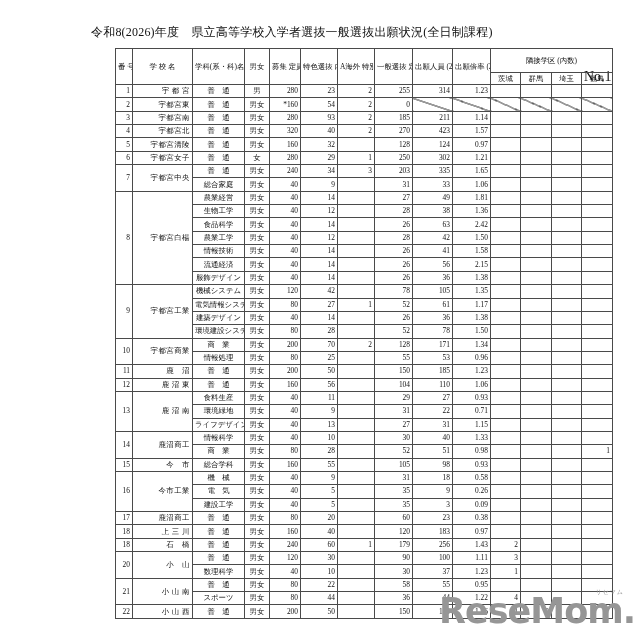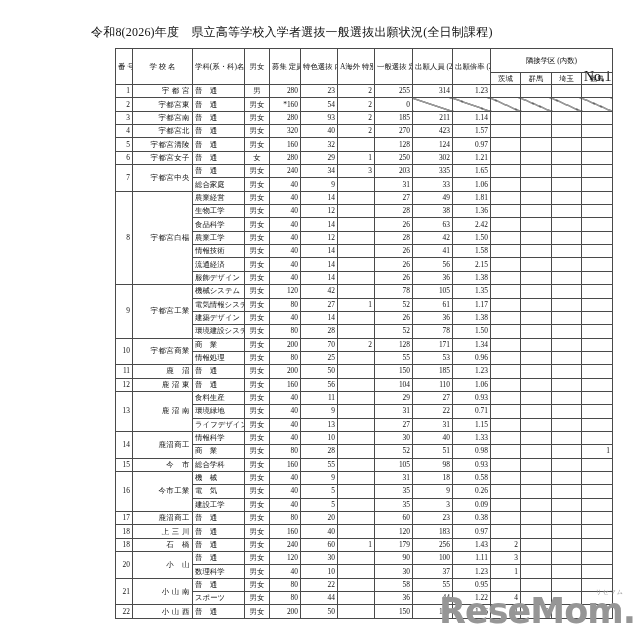--- a/index.html
+++ b/index.html
@@ -32,21 +32,21 @@
   thead th{
     white-space:pre-line;text-align:center;vertical-align:middle;
     font-size:7.2px;padding:1px 1px;
   }
   thead tr.hrow-top th{height:23px;}
   thead tr.hrow-sub th{height:11px;}
   thead tr.hrow-top{border-bottom:0.8px solid #4a4a4a;}
   thead{border-bottom:1.4px solid #000;}
   td.no{ text-align:right;vertical-align:top;padding:1px 1px 0 0;}
   td.name{text-align:right;vertical-align:top;padding:1px 0 0 3px;letter-spacing:0.5px;}
-  td.dept{}
+  td.dept{text-align:center;}
   td.ctr{text-align:center;}
   td.num{text-align:right;padding-right:3px;}
   .thickL{border-left:1.4px solid #000 !important;}
   tr.grp td{border-top:1.3px solid #000;}
   td.diag{
     background-image:linear-gradient(to top right,
       transparent calc(50% - 0.5px),
       #333 calc(50% - 0.5px),
       #333 calc(50% + 0.5px),
       transparent calc(50% + 0.5px));

